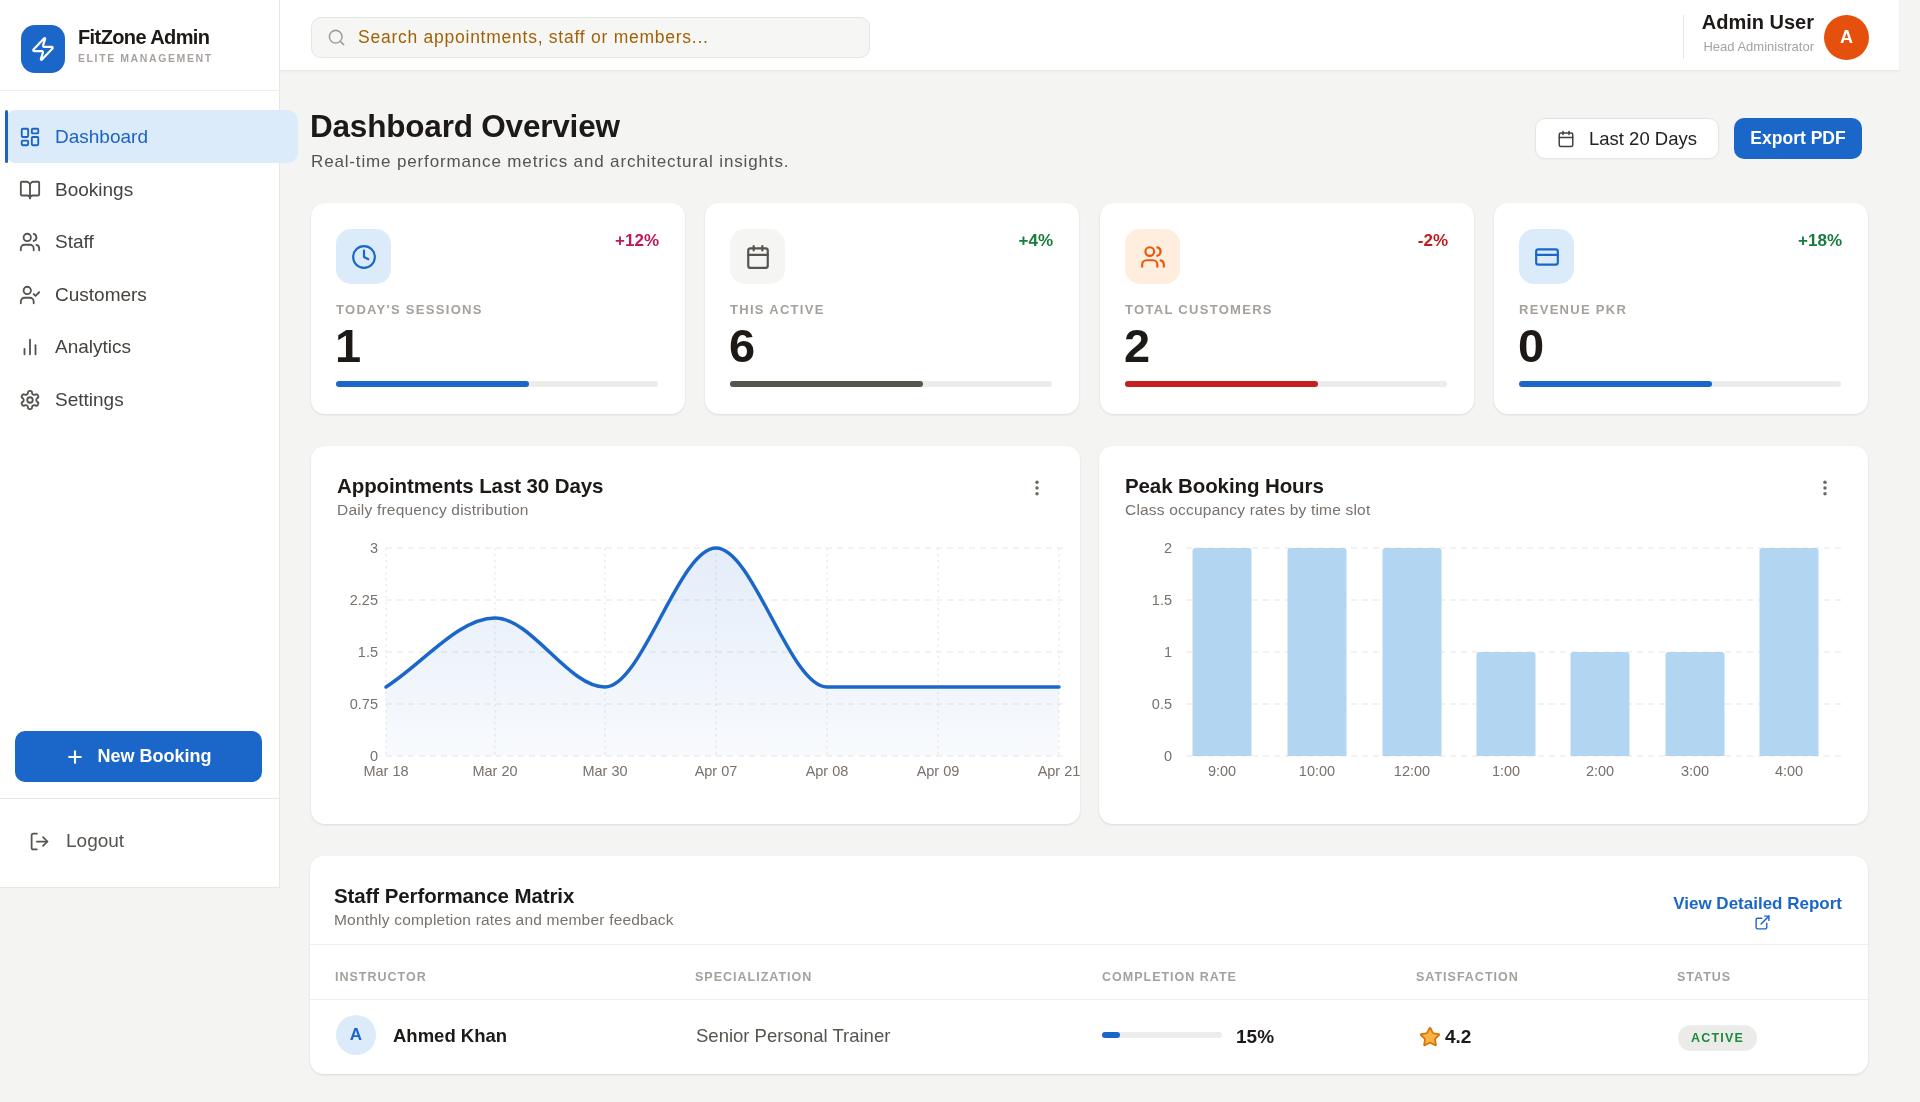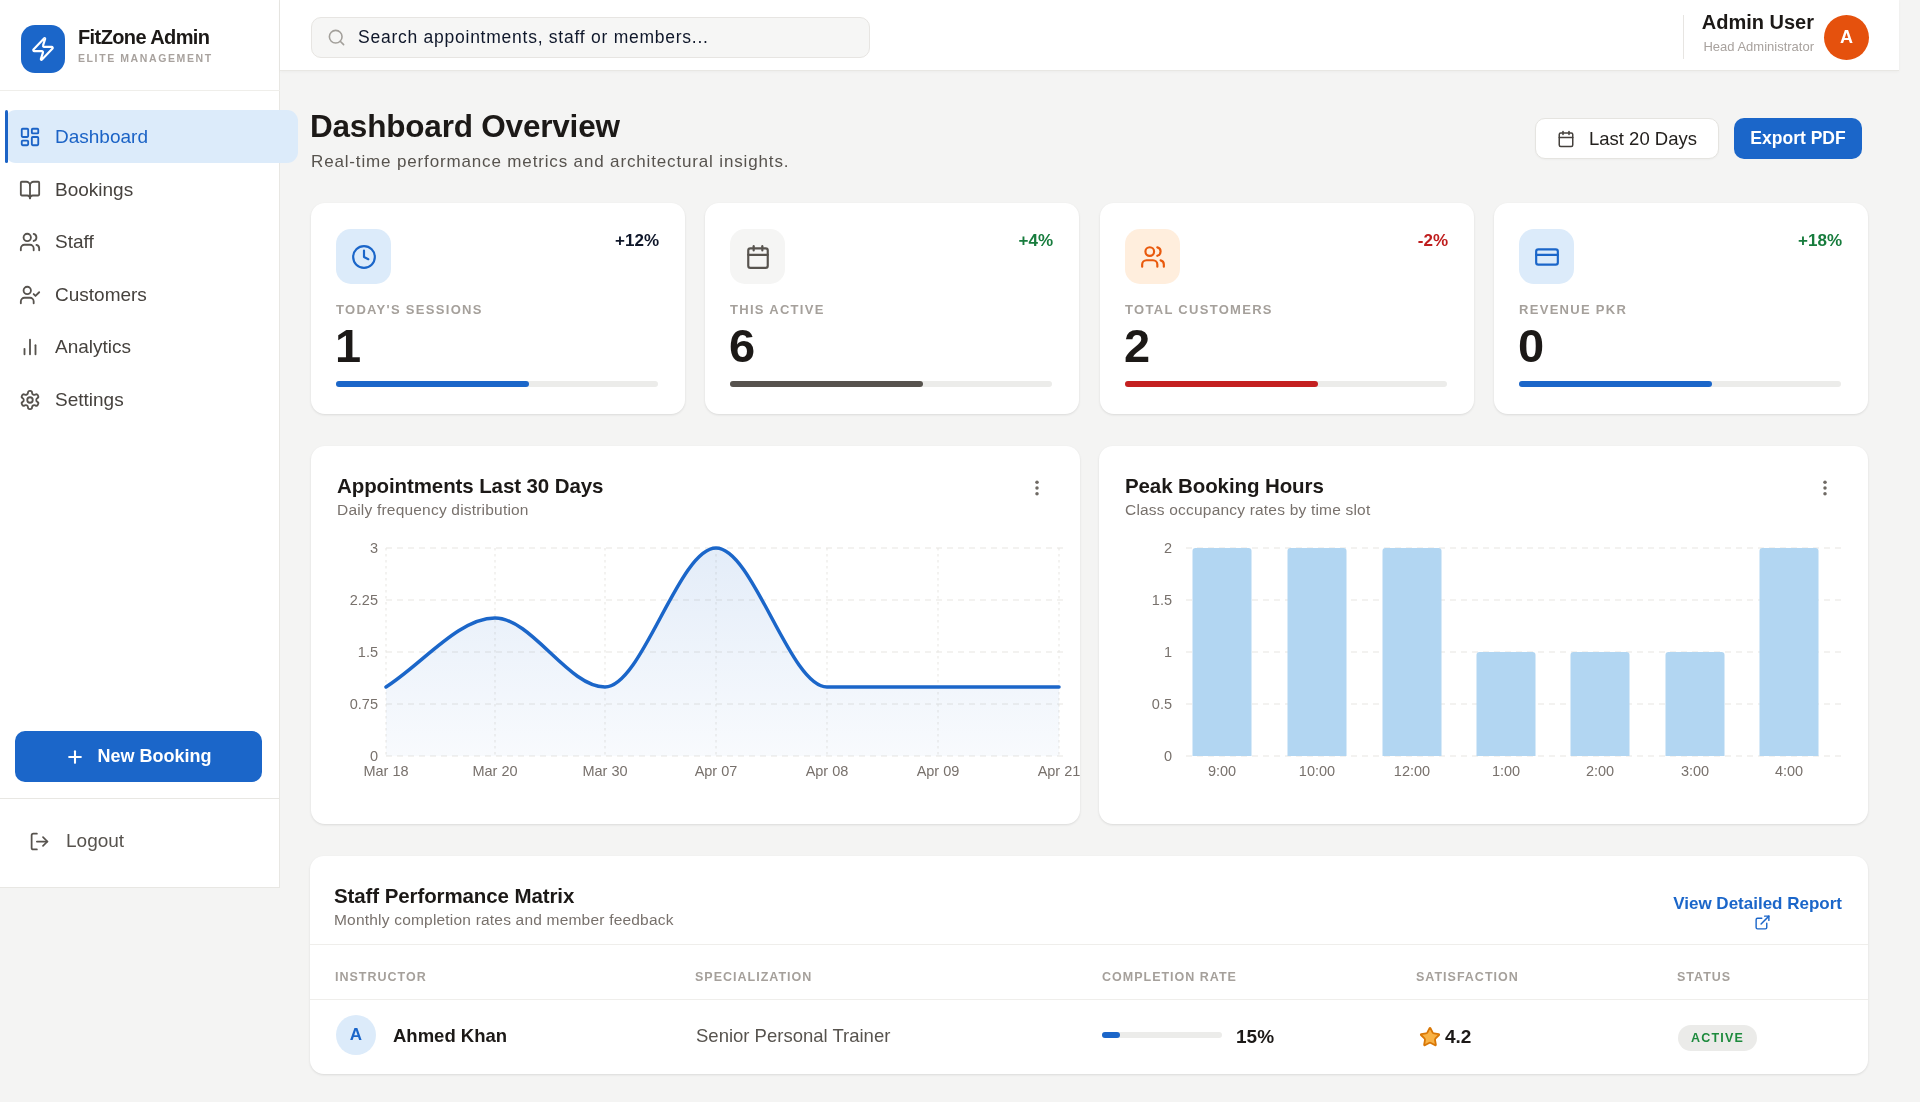--- a/index.html
+++ b/index.html
@@ -19,21 +19,21 @@
 .nav.active:before { content:""; position:absolute; left:-0.5px; top:0; width:3.5px; height:53px; background:#1b63c6; border-radius:2px; }
 #newbk { position:absolute; left:15px; top:731px; width:247px; height:51px; background:#1b66c9; border-radius:10px; color:#fff; display:flex; align-items:center; justify-content:center; font-size:18px; font-weight:bold; }
 #newbk svg { margin-right:12px; }
 #botdiv { position:absolute; left:0; top:798px; width:280px; border-top:1px solid #e8e7e3; }
 #logout { position:absolute; left:29px; top:830px; display:flex; align-items:center; color:#57534e; font-size:19px; }
 #logout .lbl { margin-left:16px; }
 
 #topbar { position:absolute; left:280px; top:0; width:1619px; height:71px; background:#fff; border-bottom:1px solid #e8e7e3; box-shadow:0 1px 3px rgba(0,0,0,0.035); }
 #search { position:absolute; left:31px; top:17px; width:559px; height:41px; background:#f6f6f5; border:1px solid #e7e5e2; border-radius:10px; display:flex; align-items:center; }
 #search svg { margin-left:15px; }
-#search .ph { margin-left:12px; color:#0f172a; font-size:17.5px; letter-spacing:0.75px; }
+#search .ph { margin-left:12px; color:#a16207; font-size:17.5px; letter-spacing:0.75px; }
 #admin { position:absolute; right:85px; top:11px; text-align:right; }
 #admin .t1 { font-size:20px; font-weight:bold; color:#1c1917; }
 #admin .t2 { font-size:13px; color:#a8a29e; margin-top:5px; }
 #admindiv { position:absolute; right:215px; top:15px; height:44px; border-left:1px solid #e7e5e2; }
 #avatar { position:absolute; right:30px; top:15px; width:45px; height:45px; border-radius:50%; background:#e5510d; color:#fff; font-weight:bold; font-size:18px; display:flex; align-items:center; justify-content:center; }
 
 #h1 { position:absolute; left:310px; top:108px; font-size:31.5px; font-weight:bold; color:#1c1917; letter-spacing:-0.2px; }
 #sub1 { position:absolute; left:311px; top:152px; font-size:17px; letter-spacing:0.85px; color:#57534e; }
 #btn-days { position:absolute; left:1535px; top:118px; width:184px; height:41px; background:#fff; border:1px solid #e5e4e0; border-radius:10px; display:flex; align-items:center; justify-content:center; font-size:18.5px; color:#24211e; box-shadow:0 1px 2px rgba(0,0,0,0.03); }
 #btn-days svg { margin-right:14px; }
@@ -166,21 +166,21 @@
   </div>
 <div id="btn-export">Export PDF</div>
 
 <div class="card stat" style="left:311px;">
   <div class="ic" style="background:#dcebfa;">
       <svg width="26" height="26" viewBox="0 0 24 24" fill="none" stroke="#1b66c9" stroke-width="2" stroke-linecap="round" stroke-linejoin="round">
         <circle cx="12" cy="12" r="10"></circle>
         <polyline points="12 6 12 12 16 14"></polyline>
       </svg>
     </div>
-  <div class="chg" style="color:#0f172a;">+12%</div>
+  <div class="chg" style="color:#be185d;">+12%</div>
   <div class="lbl">TODAY'S SESSIONS</div>
   <div class="val">1</div>
   <div class="track">
       <div class="fill" style="background:#1b66c9;"></div>
     </div>
 </div>
 <div class="card stat" style="left:705px;">
   <div class="ic" style="background:#f5f5f4;">
       <svg width="26" height="26" viewBox="0 0 24 24" fill="none" stroke="#57534e" stroke-width="2" stroke-linecap="round" stroke-linejoin="round">
         <path d="M8 2v4"></path>

